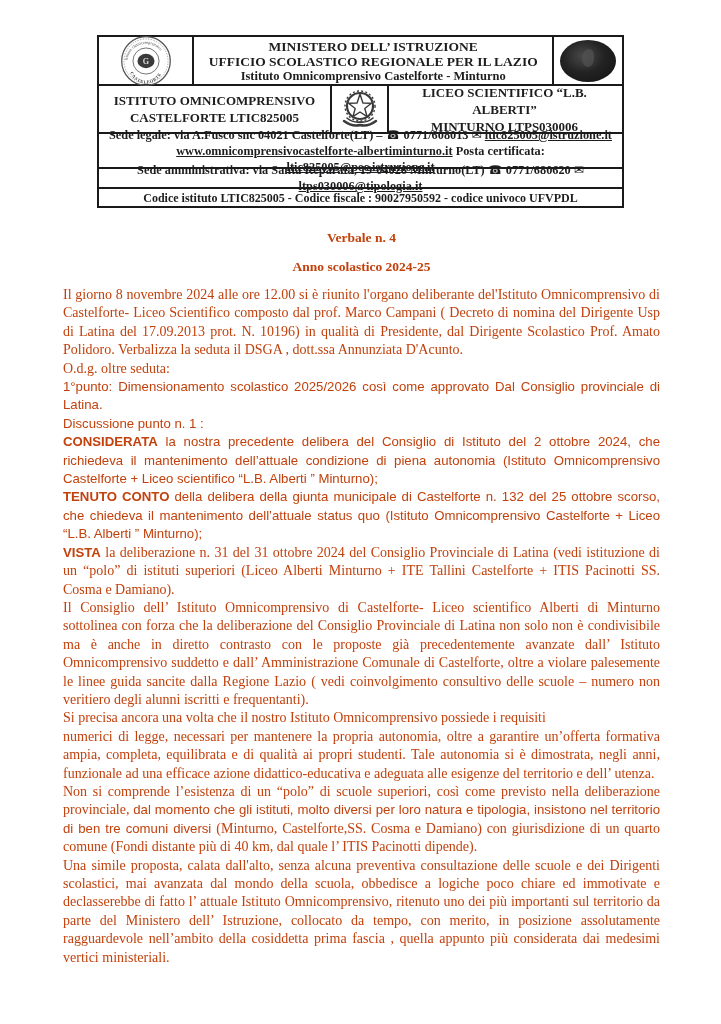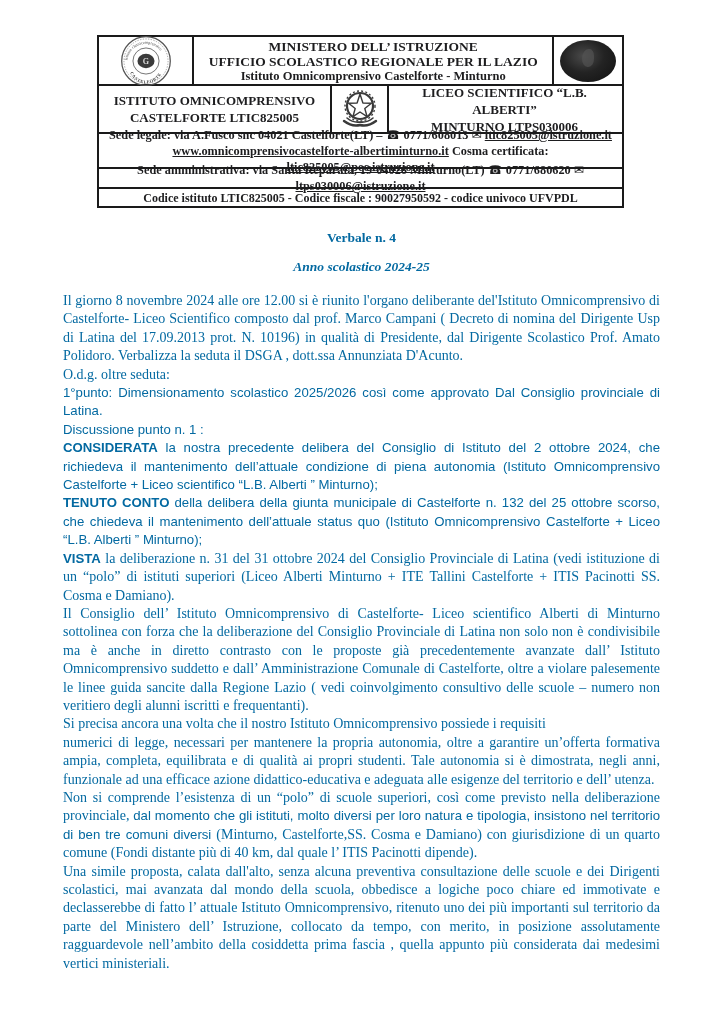--- a/index.html
+++ b/index.html
@@ -46,28 +46,28 @@
   .seal-svg{width:54px;height:54px;}
   .medal{width:56px;height:42px;border-radius:50%;
     background:radial-gradient(ellipse at 42% 38%, #4a4a4a 0%, #232323 45%, #101010 100%);
     position:relative;}
   .medal::after{content:"";position:absolute;left:22px;top:9px;width:12px;height:18px;
     background:#555;border-radius:60% 40% 50% 50%;opacity:.65;}
   .emblem-svg{width:44px;height:44px;}
   
   .doc-body{
     position:absolute;left:63px;top:230px;width:597px;
-    color:#0369a1;
+    color:#c2410c;
   }
   .doc-title,.doc-subtitle{
     text-align:center;font-family:"Liberation Serif",serif;
     font-weight:700;font-size:13.5px;margin:0;
   }
   .doc-title{margin-bottom:13px;}
-  .doc-subtitle{margin-bottom:17px;font-style:italic;}
+  .doc-subtitle{margin-bottom:11px;}
   .para{margin:0;text-align:justify;line-height:18.4px;}
   .f-serif{font-family:"Liberation Serif",serif;font-size:14px;}
   .f-sans{font-family:"Liberation Sans",sans-serif;font-size:13.2px;}
   .bold{font-weight:700;}
 </style>
 </head>
 <body>
 
 <div class="page">
 
@@ -122,30 +122,30 @@
         <div class="inst-line">MINTURNO LTPS030006</div>
       </div>
     </div>
 
     <div class="ht-row row-contact row-sede1">
       <div>
         <span>Sede legale: via A.Fusco snc 04021 Castelforte(LT) – </span><span class="glyph">☎</span><span> 0771/608013 </span><span class="glyph">✉</span>
         <span class="u">ltic825005@istruzione.it</span>
       </div>
       <div>
-        <span class="u">www.omnicomprensivocastelforte-albertiminturno.it</span><span> Cosma certificata: </span><span class="u">ltic825005@pec.istruzione.it</span>
+        <span class="u">www.omnicomprensivocastelforte-albertiminturno.it</span><span> Posta certificata: </span><span class="u">ltic825005@pec.istruzione.it</span>
       </div>
     </div>
 
     <div class="ht-row row-contact row-sede2">
       <div>
         <span>Sede amministrativa: via Santa Reparata, 19-04026 Minturno(LT) </span><span class="glyph">☎</span><span> 0771/680620 </span><span class="glyph">✉</span>
       </div>
       <div>
-        <span class="u">ltps030006@istruzione.it</span>
+        <span class="u">ltps030006@tipologia.it</span>
       </div>
     </div>
 
     <div class="ht-row row-contact row-cod">
       <div>Codice istituto LTIC825005 - Codice fiscale : 90027950592 - codice univoco UFVPDL</div>
     </div>
 
   </div>
 
   <div class="doc-body">

